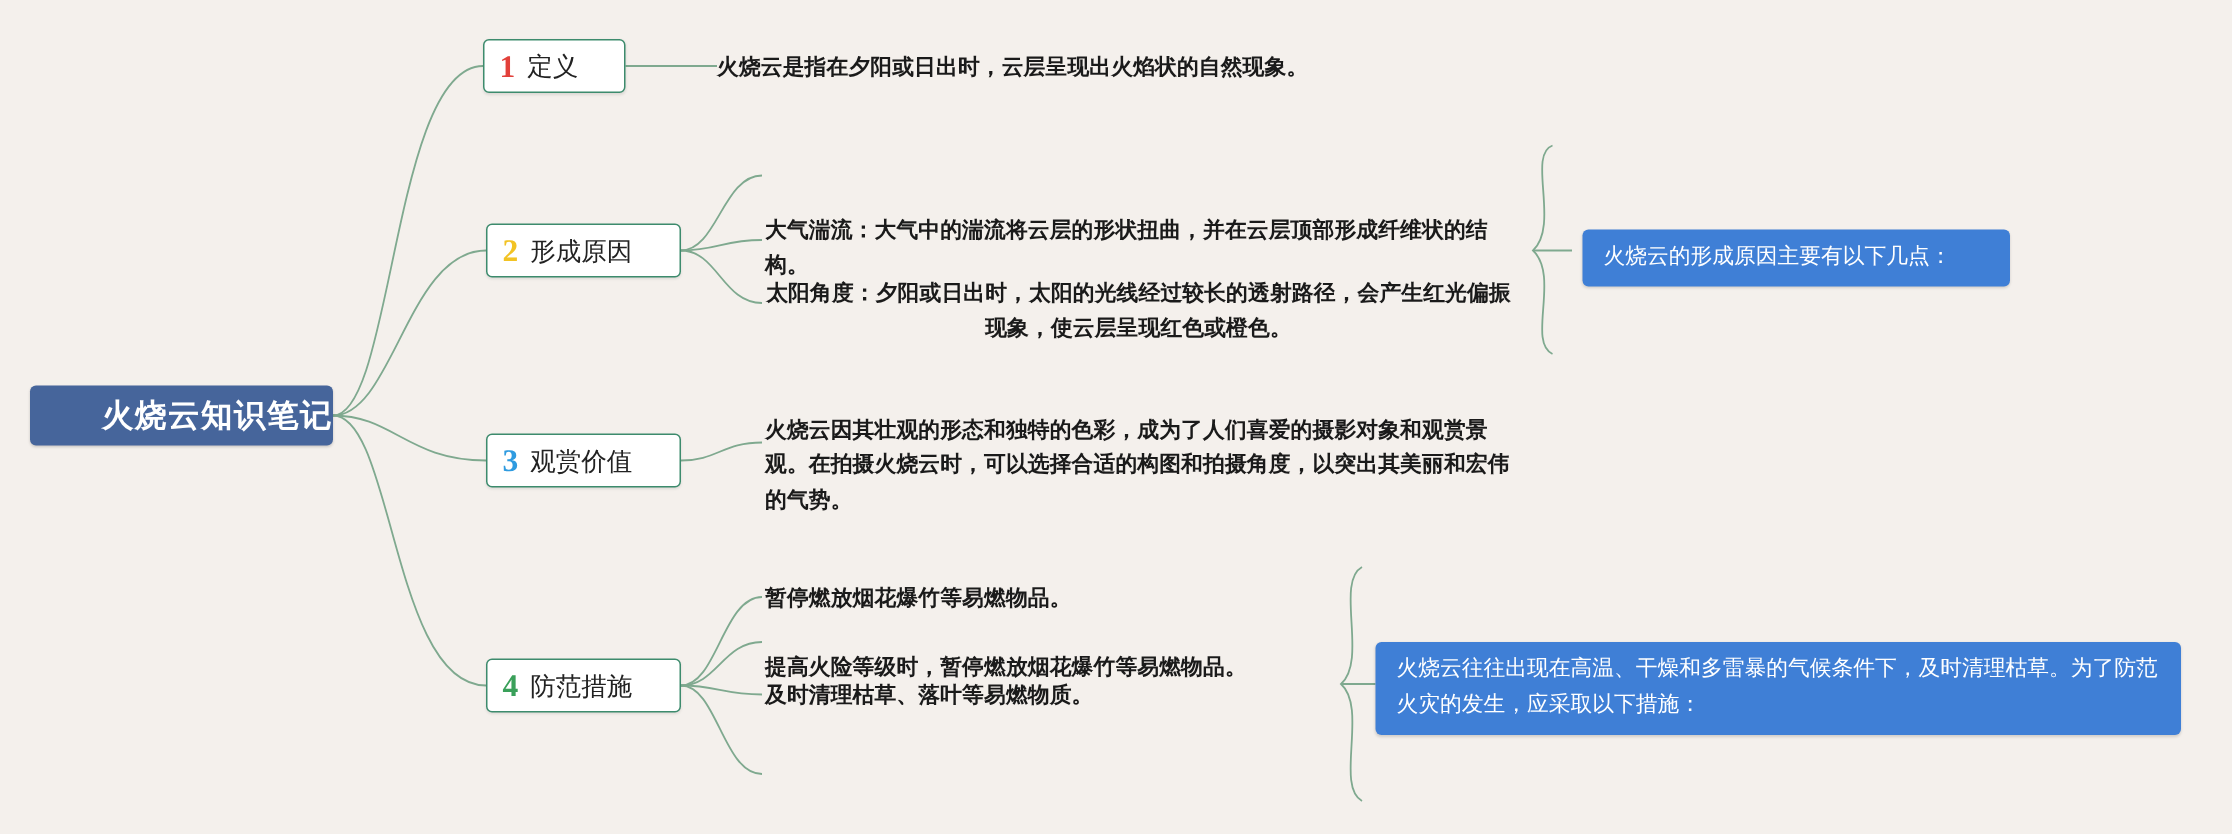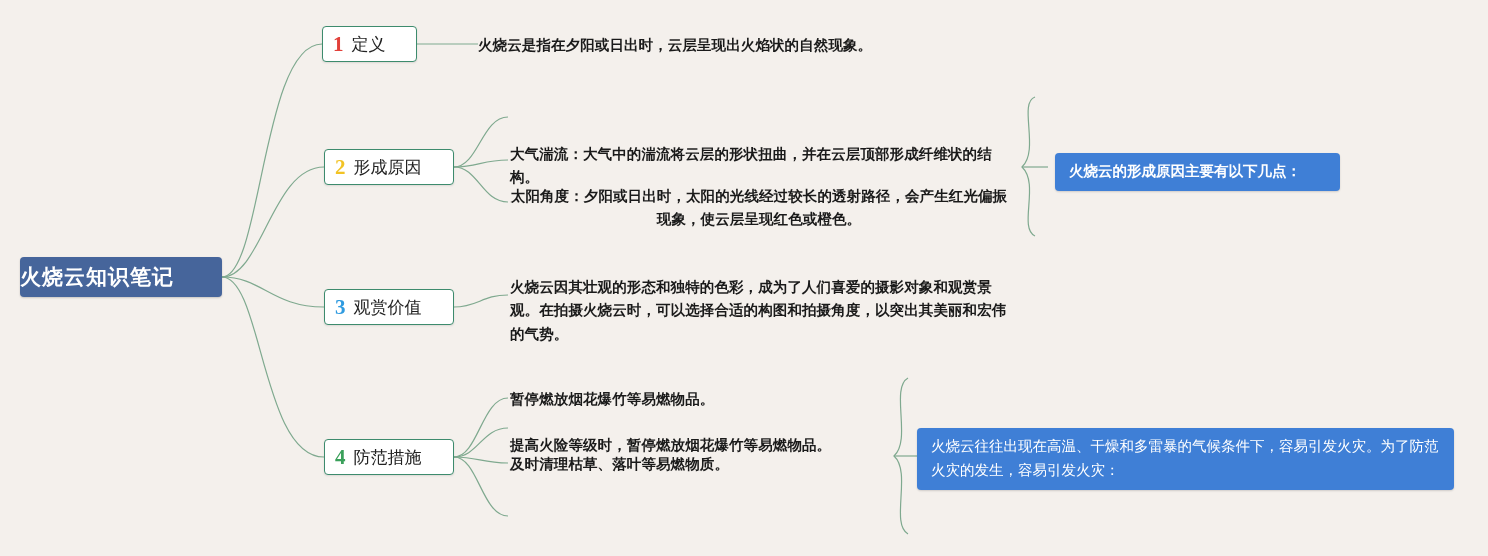--- a/index.html
+++ b/index.html
@@ -38,21 +38,21 @@
     width: 202px;
     height: 40px;
     background: #4a6fa5;
     background: #46659b;
     border-radius: 4px;
     color: #ffffff;
     font-size: 21px;
     font-weight: bold;
     display: flex;
     align-items: center;
-    justify-content: flex-start;
+    justify-content: flex-end;
     letter-spacing: 1px;
     box-shadow: 0 1px 2px rgba(0,0,0,0.18);
   }
   
   .branch-node {
     background: #ffffff;
     border: 1.5px solid #3d8b6d;
     border-radius: 4px;
     height: 36px;
     display: flex;
@@ -155,16 +155,16 @@
 
   <div class="leaf" style="left:510px; top:99px; width:498px;margin-top:44px;">大气湍流：大气中的湍流将云层的形状扭曲，并在云层顶部形成纤维状的结构。</div>
   <div class="leaf" style="left:510px; top:185px; width:498px;text-align:center;">太阳角度：夕阳或日出时，太阳的光线经过较长的透射路径，会产生红光偏振现象，使云层呈现红色或橙色。</div>
 
   <div class="leaf" style="left:510px; top:276px; width:500px;">火烧云因其壮观的形态和独特的色彩，成为了人们喜爱的摄影对象和观赏景观。在拍摄火烧云时，可以选择合适的构图和拍摄角度，以突出其美丽和宏伟的气势。</div>
 
   <div class="leaf" style="left:510px; top:388px; width:460px;">暂停燃放烟花爆竹等易燃物品。</div>
   <div class="leaf" style="left:510px; top:418px; width:460px;margin-top:16px;">提高火险等级时，暂停燃放烟花爆竹等易燃物品。</div>
   <div class="leaf" style="left:510px; top:453px; width:460px;">及时清理枯草、落叶等易燃物质。</div>
 
-  <div class="callout" style="left:1055px; top:153px; width:285px;font-weight:bold;">火烧云的形成原因主要有以下几点：</div>
-  <div class="callout" style="left:917px; top:428px; width:537px;">火烧云往往出现在高温、干燥和多雷暴的气候条件下，容易引发火灾。为了防范火灾的发生，容易引发火灾：</div>
+  <div class="callout" style="left:1055px; top:153px; width:285px;">火烧云的形成原因主要有以下几点：</div>
+  <div class="callout" style="left:917px; top:428px; width:537px;">火烧云往往出现在高温、干燥和多雷暴的气候条件下，及时清理枯草。为了防范火灾的发生，应采取以下措施：</div>
 
 </div>
 
 </body></html>

